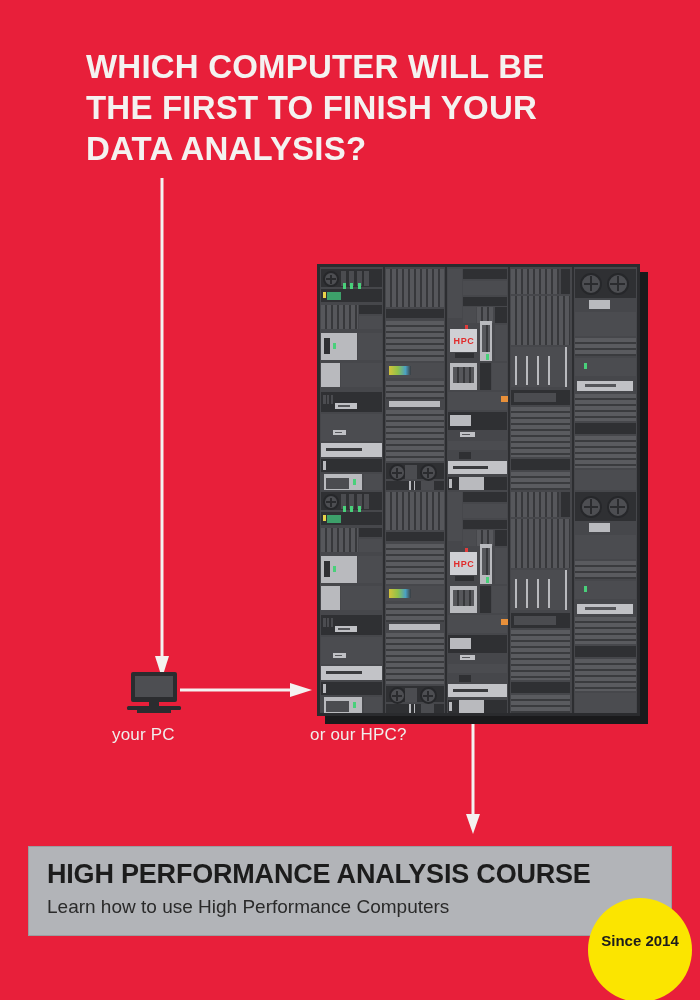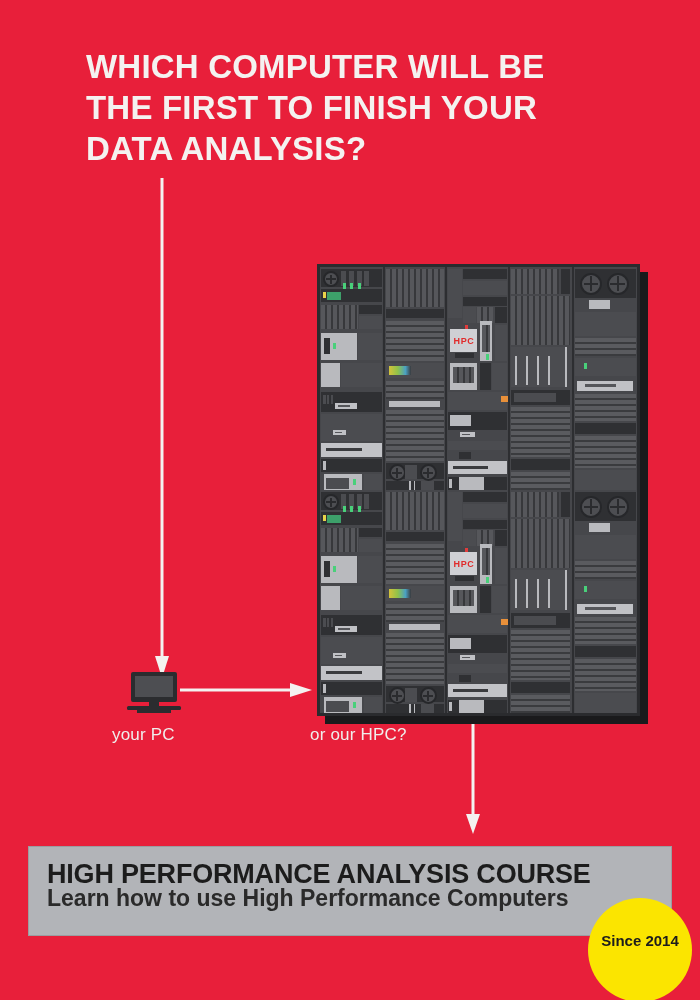--- a/index.html
+++ b/index.html
@@ -162,25 +162,24 @@
     position:absolute;
     left:18px; top:12px;
     color:#1c1c1c;
     font-size:27px;
     font-weight:bold;
     letter-spacing:-0.2px;
     white-space:nowrap;
   }
   #banner-subtitle {
     position:absolute;
-    left:18px; top:38px;
+    left:18px; top:49px;
     color:#2a2a2a;
-    font-size:23px;
+    font-size:19px;
     white-space:nowrap;
-    font-weight:bold;
   }
   #badge {
     position:absolute;
     left:588px; top:898px;
     width:104px; height:104px;
     border-radius:50%;
     background:#fbe500;
     z-index:5;
   }
   #badge-text {

